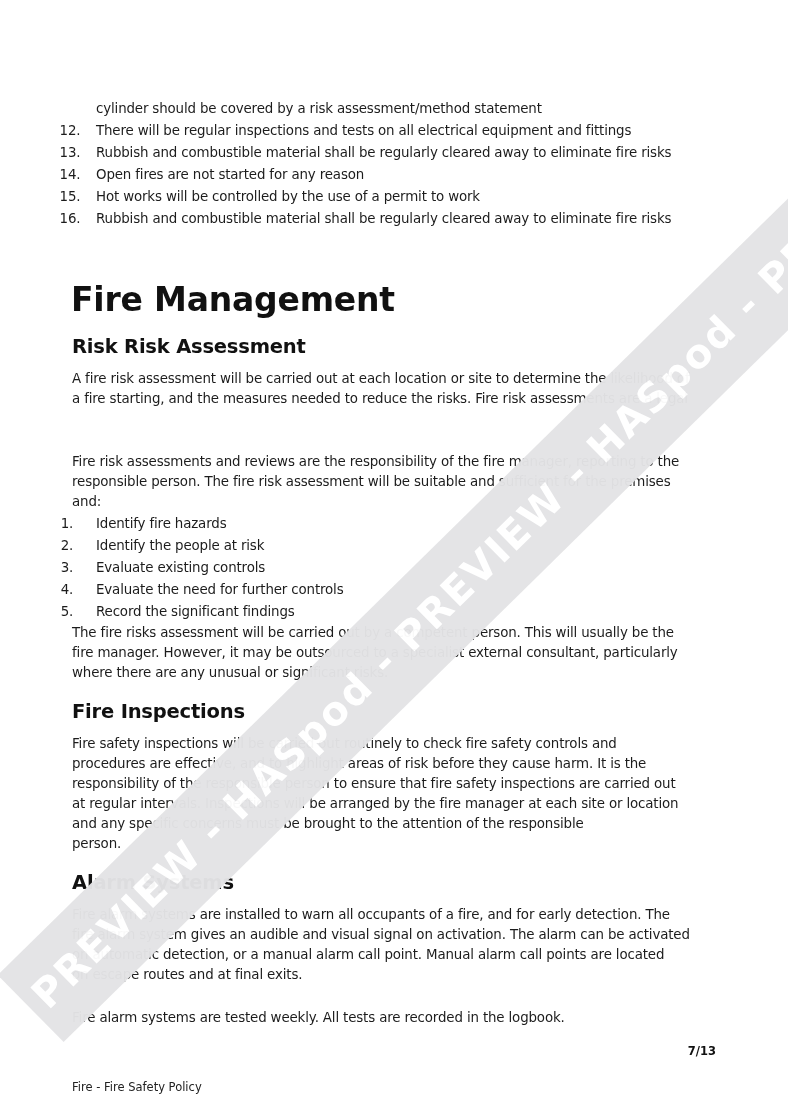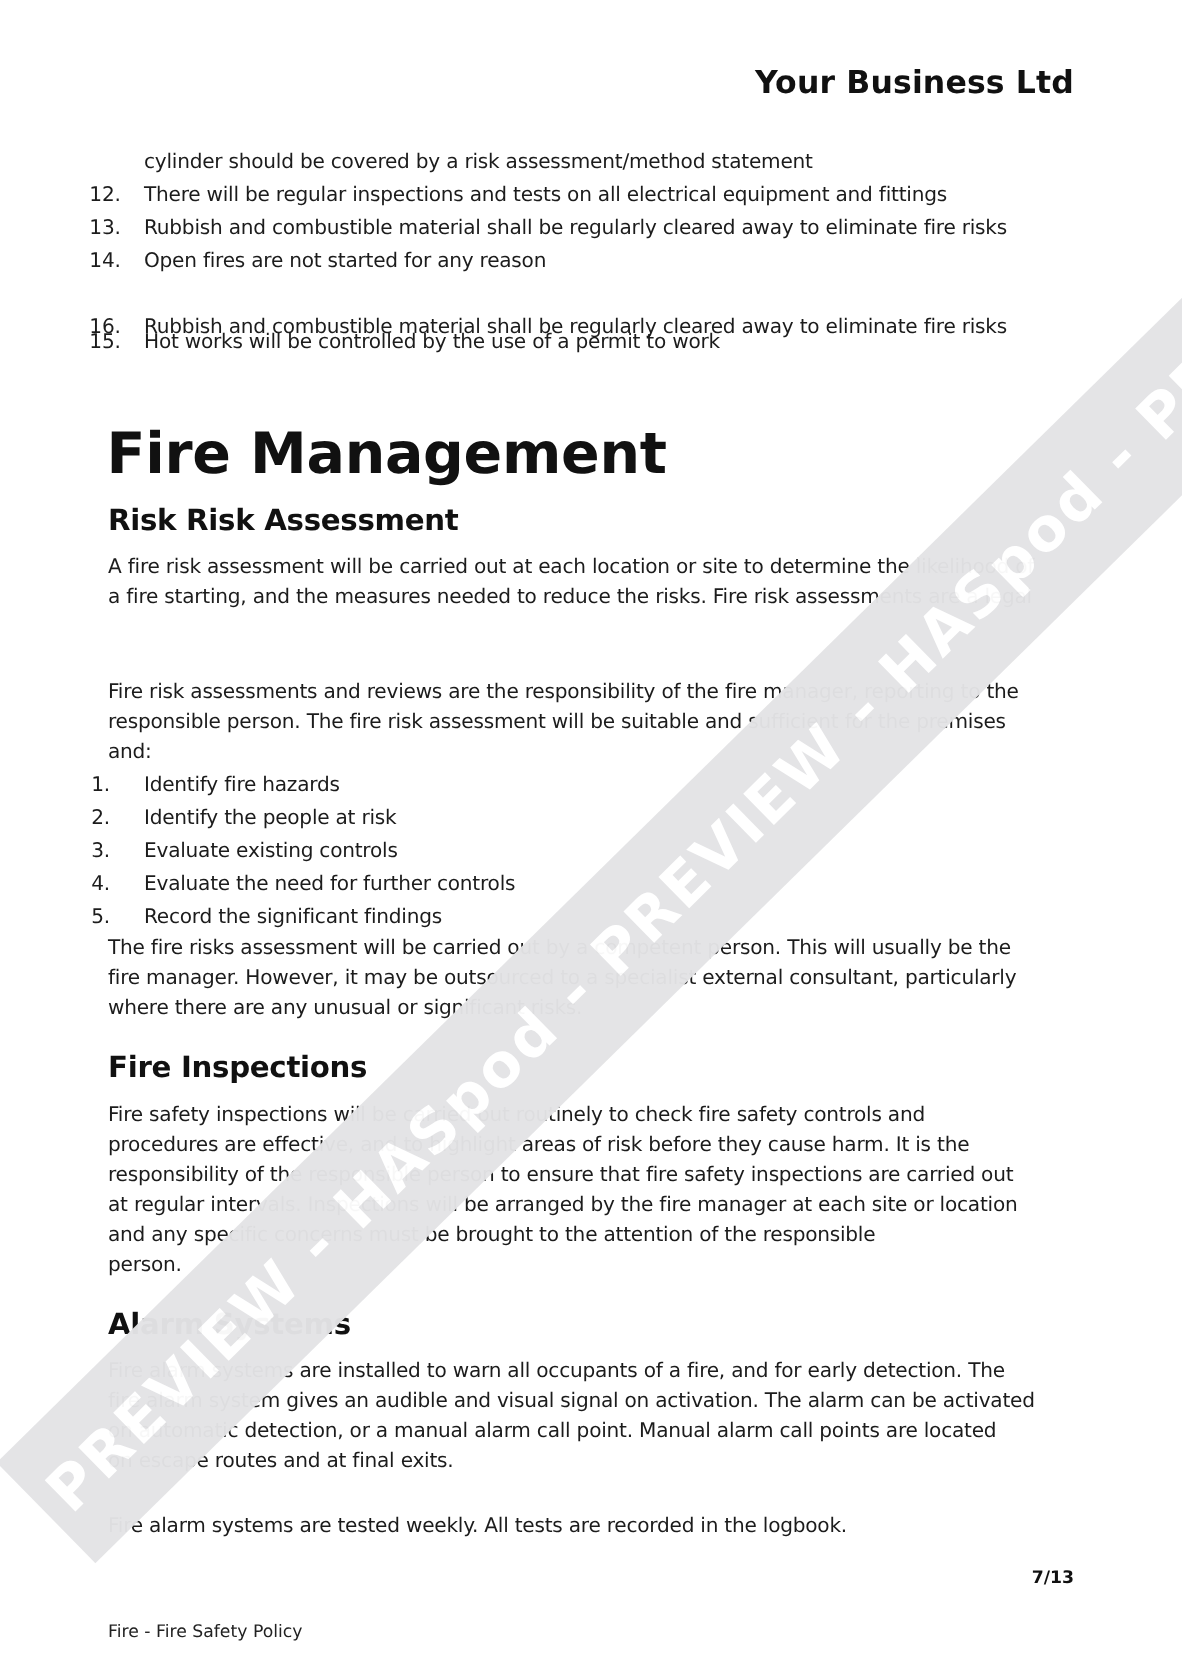--- a/index.html
+++ b/index.html
@@ -54,21 +54,21 @@
       left: 0;
     }
     .ol-text {
       position: absolute;
       left: 96px;
     }
     .h1 {
       position: absolute;
       left: 71px;
       top: 280px;
-      font-size: 38px;
+      font-size: 33px;
       font-weight: bold;
       color: #111;
       white-space: nowrap;
       letter-spacing: -0.2px;
     }
     .h2 {
       position: absolute;
       left: 72px;
       font-size: 19.5px;
       font-weight: bold;
@@ -123,21 +123,20 @@
       font-weight: bold;
       letter-spacing: 2px;
       white-space: nowrap;
     }
   </style>
 </head>
 <body>
 
 <div class="page">
 
-  <div class="company">Your Business Ltd</div>
 
   <div class="body-text">
     <div class="ol-item" style="top:99px;width:788px;">
       <span class="ol-text">cylinder should be covered by a risk assessment/method statement</span>
     </div>
     <div class="ol-item" style="top:121px;width:788px;">
       <span class="num-col">
           <span class="ol-num">12.</span>
         </span>
       <span class="ol-text">There will be regular inspections and tests on all electrical equipment and fittings</span>
@@ -147,21 +146,21 @@
           <span class="ol-num">13.</span>
         </span>
       <span class="ol-text">Rubbish and combustible material shall be regularly cleared away to eliminate fire risks</span>
     </div>
     <div class="ol-item" style="top:165px;width:624px;">
       <span class="num-col">
           <span class="ol-num">14.</span>
         </span>
       <span class="ol-text">Open fires are not started for any reason</span>
     </div>
-    <div class="ol-item" style="top:187px;width:788px;margin-top:32px;">
+    <div class="ol-item" style="top:187px;width:788px;">
       <span class="num-col">
           <span class="ol-num">15.</span>
         </span>
       <span class="ol-text">Hot works will be controlled by the use of a permit to work</span>
     </div>
     <div class="ol-item" style="top:209px;width:788px;padding-left:44px;">
       <span class="num-col">
           <span class="ol-num">16.</span>
         </span>
       <span class="ol-text">Rubbish and combustible material shall be regularly cleared away to eliminate fire risks</span>

